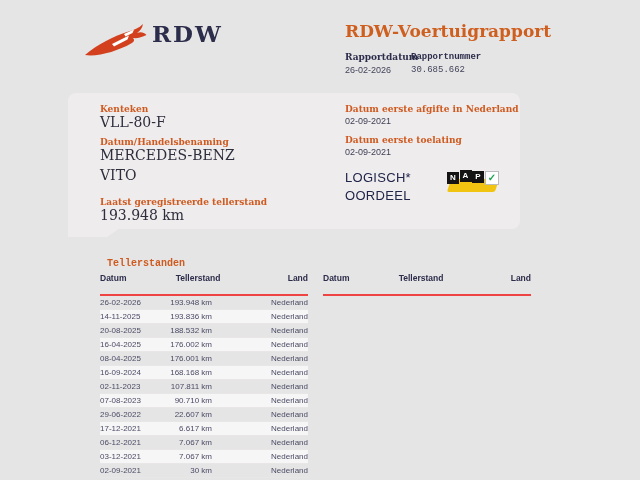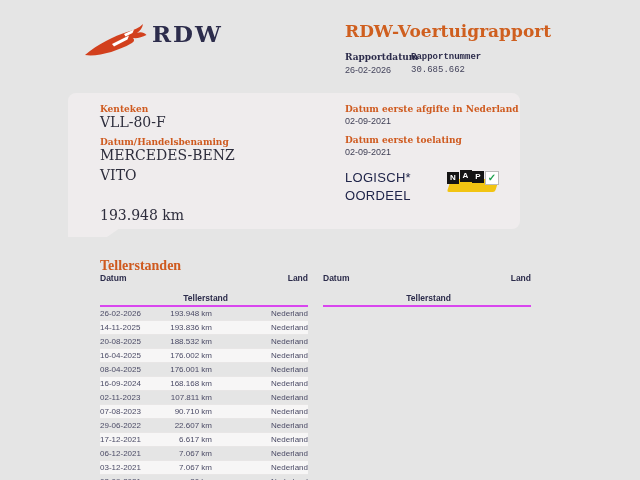--- a/index.html
+++ b/index.html
@@ -34,30 +34,30 @@
   .nap{position:absolute;left:379px;top:76px;width:56px;height:30px;}
   .nap-yellow{position:absolute;left:2px;top:10px;width:48px;height:13px;background:#f2c412;
          transform:skewX(-18deg);border-radius:2px;}
   .nap-tile{position:absolute;width:12px;height:12px;background:#141414;color:#fff;
          font-weight:700;font-size:8px;line-height:12px;text-align:center;}
   .nap-check{position:absolute;left:38px;top:2px;width:12px;height:12px;background:#fff;
          border:1px solid #bbb;color:#1da04e;font-weight:700;font-size:10px;line-height:12px;
          text-align:center;}
 
   
-  .section-heading{position:absolute;left:100px;top:258px;font-family:Liberation Serif, serif;
-         font-weight:700;font-size:14px;color:#cf5a1f;}
+  .section-heading{position:absolute;left:107px;top:258px;font-family:Liberation Mono, monospace;
+         font-weight:700;font-size:10px;color:#cf5a1f;}
   .odo-table{position:absolute;top:273px;width:208px;font-size:8px;color:#4b4b66;}
   .t-left{left:100px;} .t-right{left:323px;}
   .thead{display:flex;font-weight:700;font-size:8.5px;color:#2c2c4b;
-         border-bottom:2px solid #d946ef;padding-bottom:2px;}
+         border-bottom:2px solid #ef4444;padding-bottom:11px;}
   .trow{display:flex;height:13px;line-height:13px;border-bottom:1px solid #e8e6e6;}
   .trow:nth-child(odd){background:#f7f6f6;}
   .c-datum{width:68px;} .c-tell{width:44px;text-align:right;} .c-land{flex:1;text-align:right;}
-  .thead .c-tell{width:60px;text-align:right;margin-top:20px;}
+  .thead .c-tell{width:60px;text-align:center;}
 </style>
 </head>
 <body>
 
 <div class="page">
 
   <svg class="wing" viewBox="0 0 64 38">
     <path fill="#d2401d" d="M1 32 C14 21 30 13 43 9 C50 7 55 5 59 1 C58.5 5 56 8 53 10 C57 8.5 60 9.5 62.5 12 C58 14.5 53 15.5 49 15 C51 17 50 19 47 20.5 C34 28 14 34 1 32 Z"></path>
     <path fill="#ffffff" d="M28 21 L45 12.5 L43.5 16.5 L30 23.5 Z"></path>
     <path fill="#ffffff" d="M40 11 L50 6.5 L48.5 10 L41.5 13.5 Z"></path>
@@ -73,20 +73,21 @@
   <div class="panel">
     <div class="panel-tail"></div>
 
     <div class="fld-label" style="left:32px;top:11px;">Kenteken</div>
     <div class="fld-big" style="left:32px;top:21px;">VLL-80-F</div>
 
     <div class="fld-label" style="left:32px;top:44px;">Datum/Handelsbenaming</div>
     <div class="fld-big" style="left:32px;top:54px;">MERCEDES-BENZ</div>
     <div class="fld-big" style="left:32px;top:74px;">VITO</div>
 
+    <div class="fld-label" style="left:32px;top:104px;">Laatst geregistreerde tellerstand</div>
     <div class="fld-big" style="left:32px;top:114px;">193.948 km</div>
 
     <div class="fld-label" style="left:277px;top:11px;">Datum eerste afgifte in Nederland</div>
     <div class="fld-small" style="left:277px;top:23px;">02-09-2021</div>
 
     <div class="fld-label" style="left:277px;top:42px;">Datum eerste toelating</div>
     <div class="fld-small" style="left:277px;top:54px;">02-09-2021</div>
 
     <div class="judgement">
       <div>LOGISCH*</div>

